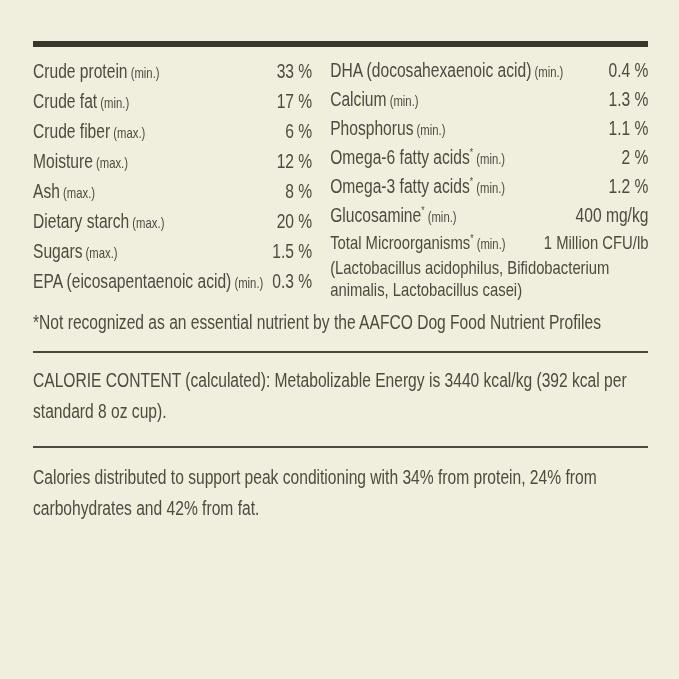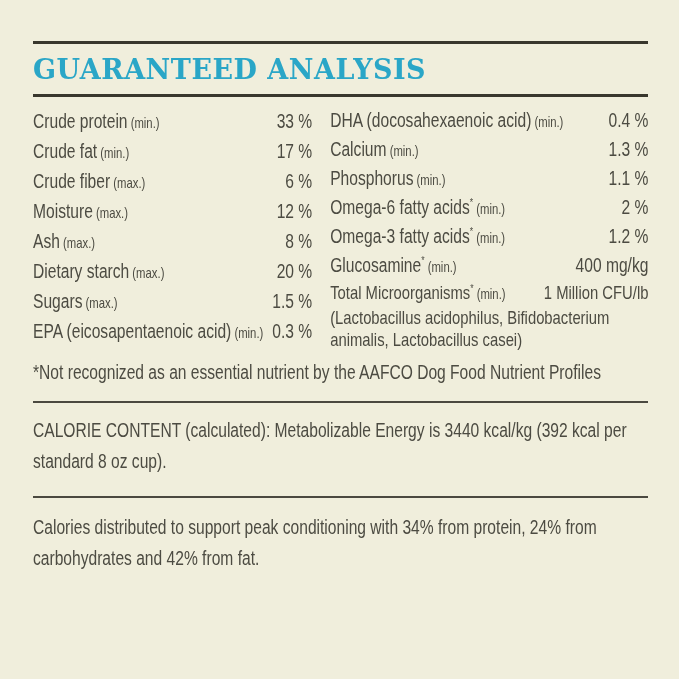--- a/index.html
+++ b/index.html
@@ -43,23 +43,20 @@
   .mt-rule2{margin-top:19px;}
 </style>
 </head>
 <body>
 
 <div class="canvas">
   <div class="content">
 
     <div class="rule rule-thick"></div>
 
-    <div class="header-row">
-      <span class="title">GUARANTEED ANALYSIS</span>
-    </div>
 
     <div class="rule rule-thick2"></div>
 
     <div class="cond">
       <div class="grid">
         <div class="col-left">
             <div class="row">
               <span class="lbl">Crude protein<span class="qual">(min.)</span></span>
               <span class="val">33 %</span>
             </div>

